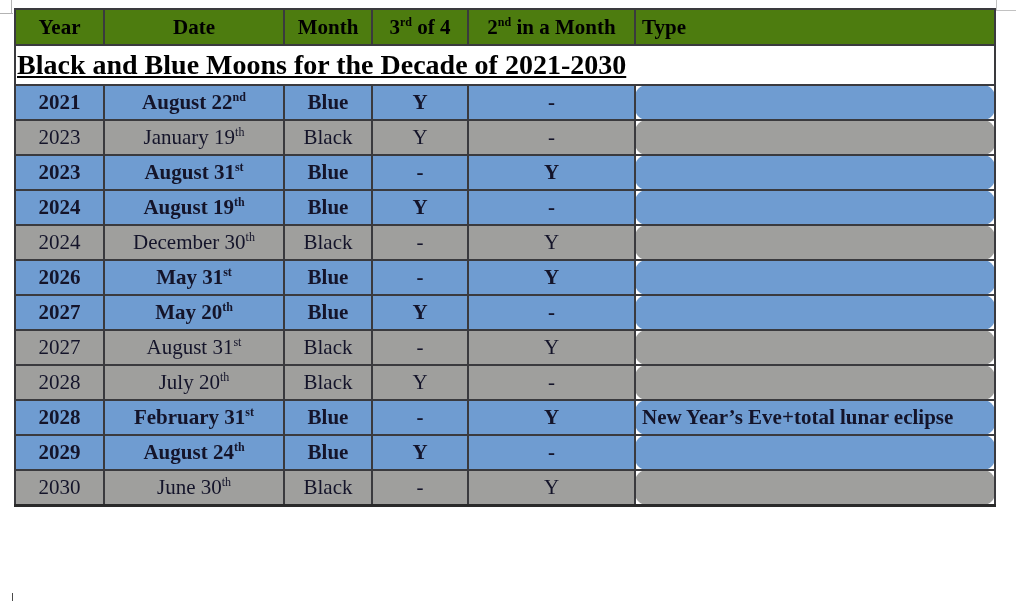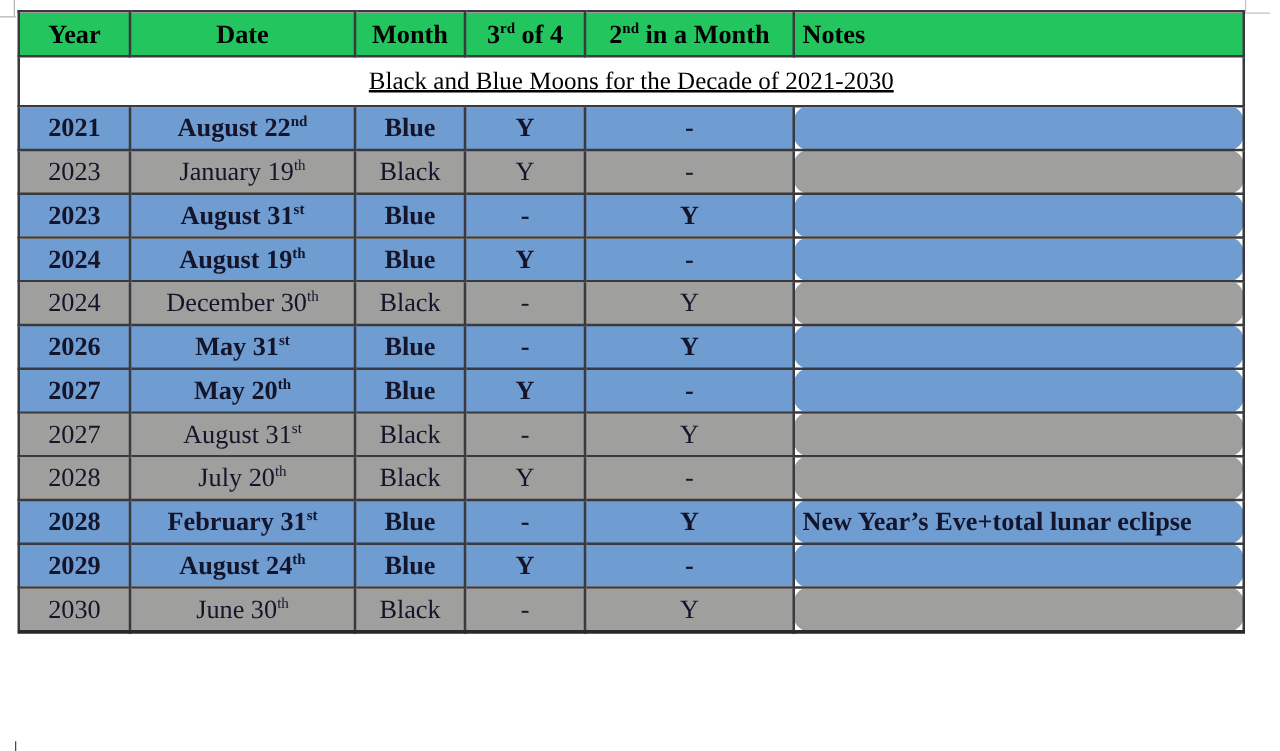--- a/index.html
+++ b/index.html
@@ -41,29 +41,29 @@
 
   .moon-table th, .moon-table td {
     border: 2px solid var(--border);
     overflow: hidden;
     white-space: nowrap;
   }
 
   td.title-cell {
     background: #ffffff;
     height: 40px;
-    text-align: center;
-    font-weight: normal;
-    font-size: 20px;
+    text-align: left;
+    font-weight: bold;
+    font-size: 28px;
     color: #000;
   }
   td.title-cell .title-text { text-decoration: underline; }
 
   thead th {
-    background: #22c55e;
+    background: #4d7c0f;
     height: 36px;
     font-weight: bold;
     font-size: 21px;
     text-align: center;
     color: #000;
   }
   thead th.notes-col { text-align: left; padding-left: 6px; }
 
   tbody td {
     height: 35px;
@@ -117,21 +117,21 @@
           </td>
         </tr>
       </tbody>
       <thead>
         <tr>
           <th>Year</th>
           <th>Date</th>
           <th>Month</th>
           <th><span>3</span><sup class="ord">rd</sup><span> of 4</span></th>
           <th><span>2</span><sup class="ord">nd</sup><span> in a Month</span></th>
-          <th class="notes-col">Notes</th>
+          <th class="notes-col">Type</th>
         </tr>
       </thead>
       <tbody>
           <tr class="blue">
       <td><span>2021</span></td>
       <td><span>August 22</span><sup class="ord">nd</sup></td>
       <td><span>Blue</span></td>
       <td><span>Y</span></td>
       <td><span>-</span></td>
       <td class="notes-col"><span></span></td>

